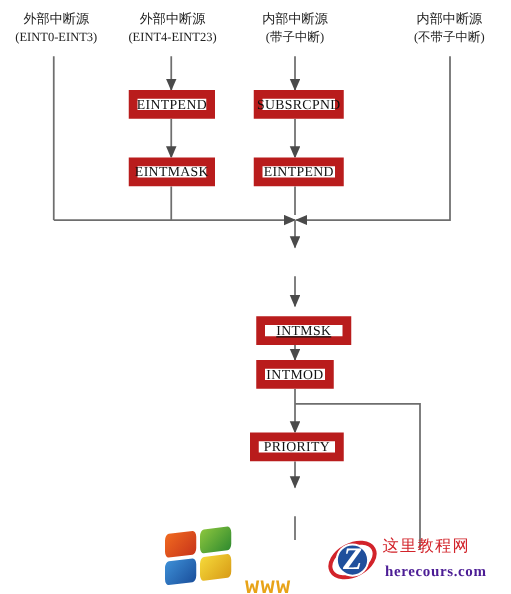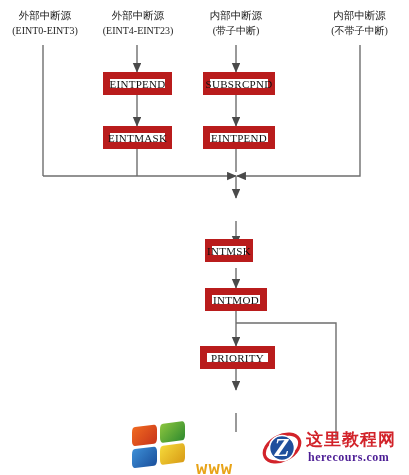--- a/index.html
+++ b/index.html
@@ -63,21 +63,21 @@
   .zletter{
     position:absolute;left:0;top:4px;width:40px;height:40px;
     font-family:"Liberation Serif", serif;
     font-size:25px;font-weight:bold;color:#fff;font-style:italic;
     display:flex;align-items:center;justify-content:center;
     pointer-events:none;
   }
   .here-cn{
     position:absolute;left:44px;top:4px;
     font-family:"DejaVu Sans", sans-serif;
-    font-size:17px;font-weight:bold;color:#d2232a;
+    font-size:13px;font-weight:normal;color:#d2232a;
     letter-spacing:1px;white-space:nowrap;
   }
   .here-url{
     position:absolute;left:46px;top:26px;
     font-family:"Liberation Serif", serif;
     font-size:12px;font-weight:bold;color:#4c1d95;
     letter-spacing:.5px;white-space:nowrap;
   }
 </style>
 </head>
@@ -139,21 +139,21 @@
     <div>内部中断源</div>
     <div class="l2">(不带子中断)</div>
   </div>
 
   <div class="box" style="left:103px;top:72px;width:69px;height:23px;">EINTPEND</div>
   <div class="box" style="left:203px;top:72px;width:72px;height:23px;">SUBSRCPND</div>
 
   <div class="box" style="left:103px;top:126px;width:69px;height:23px;">EINTMASK</div>
   <div class="box" style="left:203px;top:126px;width:72px;height:23px;">EINTPEND</div>
 
-  <div class="box" style="left:205px;top:239px;width:48px;height:23px;">INTMSK</div>
+  <div class="box" style="left:205px;top:253px;width:76px;height:23px;text-decoration:underline;">INTMSK</div>
   <div class="box" style="left:205px;top:288px;width:62px;height:23px;">INTMOD</div>
   <div class="box" style="left:200px;top:346px;width:75px;height:23px;">PRIORITY</div>
 
   <div id="wm-win">
     <div class="winflag">
       <div class="pane p1"></div>
       <div class="pane p2"></div>
       <div class="pane p3"></div>
       <div class="pane p4"></div>
     </div>

